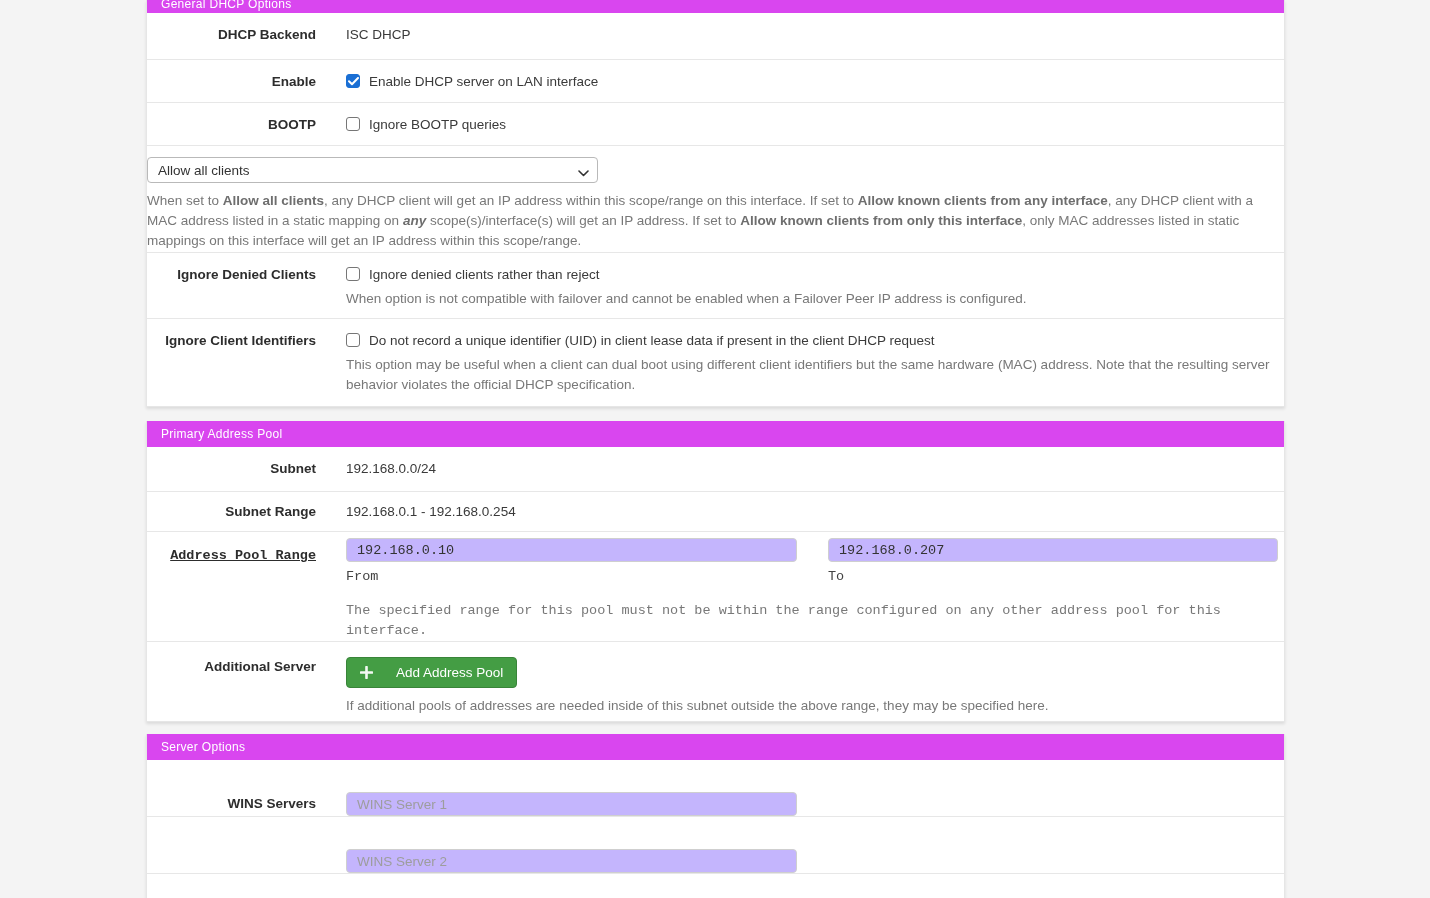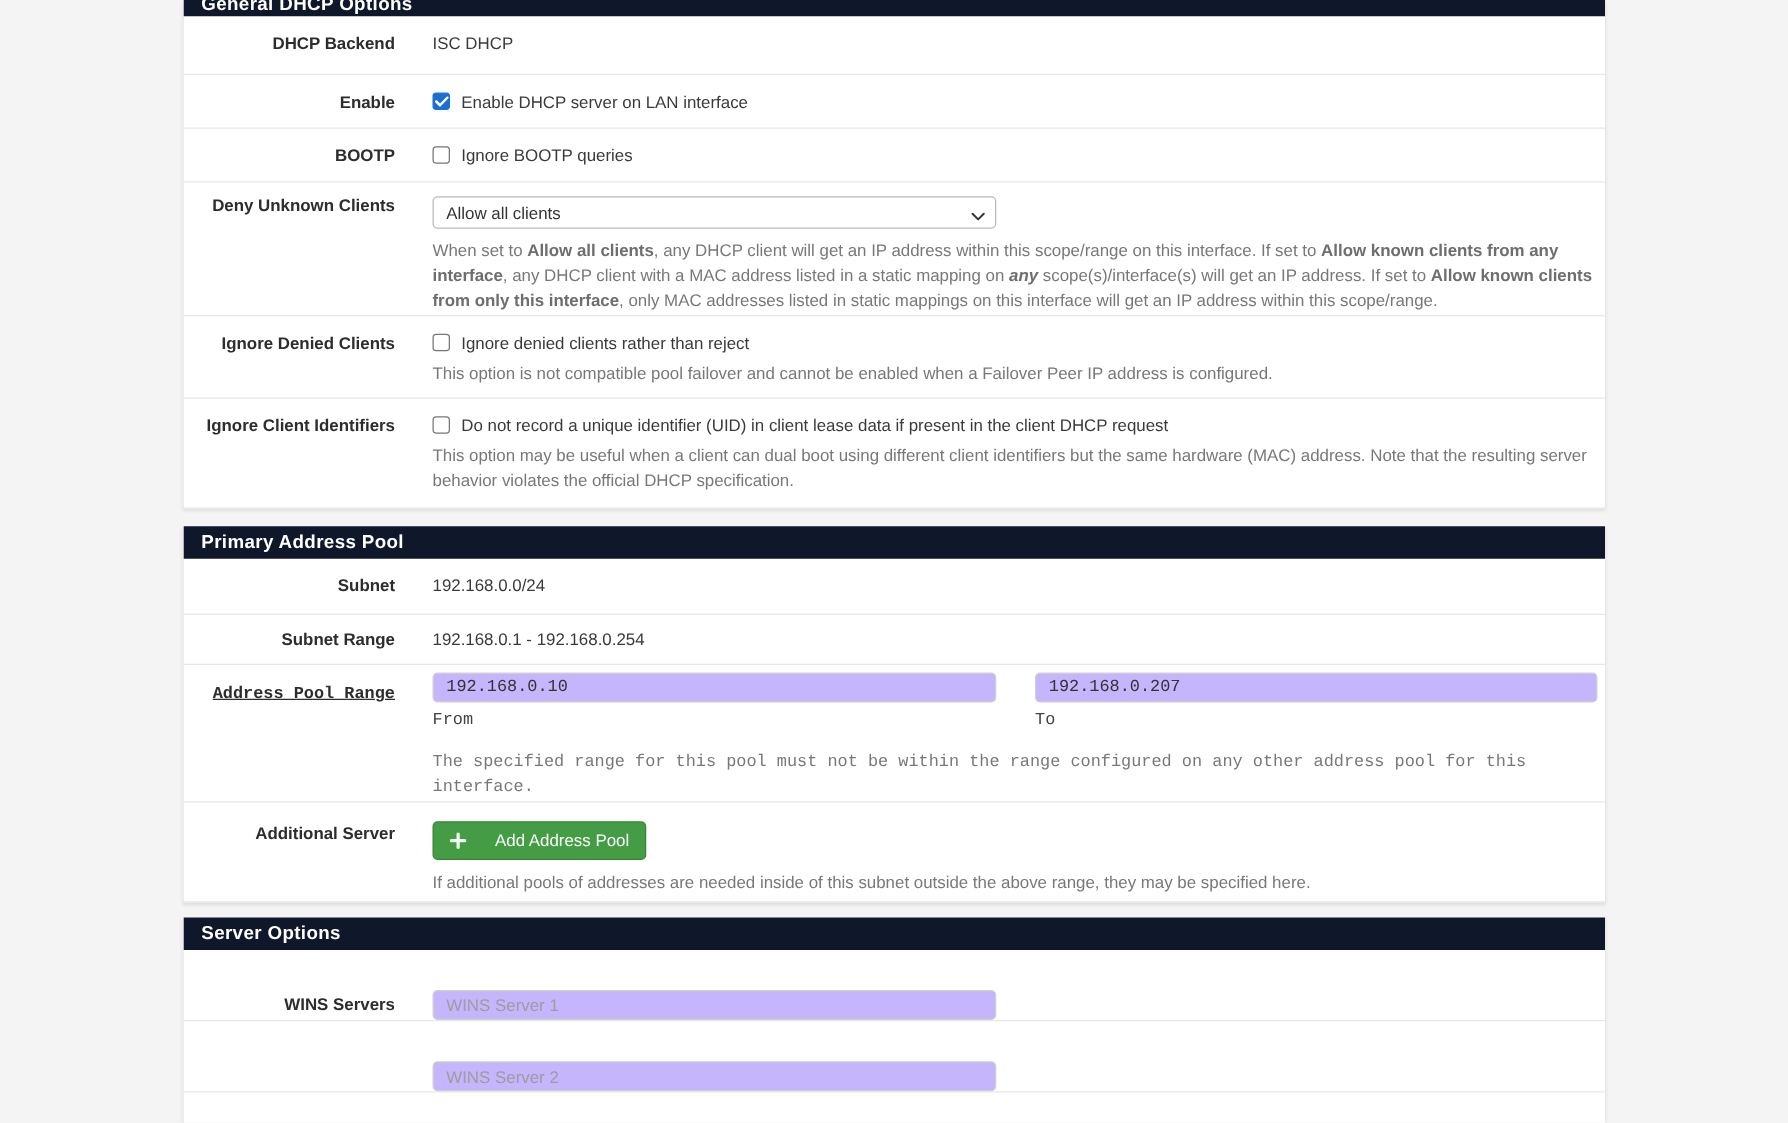--- a/index.html
+++ b/index.html
@@ -9,22 +9,22 @@
     background: #f4f4f4;
     font-family: "Liberation Sans", sans-serif;
     -webkit-font-smoothing: antialiased;
   }
   .panel {
     width: 1139px; margin-left: 146px; background: #fff;
     border: 1px solid #e6e6e6; border-top: none;
     box-shadow: 0 2px 3px rgba(0,0,0,0.10);
   }
   .panel-heading {
-    background: #0f172a; color: #fff;
-    font-size: 15px; font-weight: bold; letter-spacing: 0.3px;
+    background: #d946ef; color: #fff;
+    font-size: 12px; font-weight: normal; letter-spacing: 0.3px;
     height: 26px; line-height: 26px; padding: 0 14px;
   }
   .panel-heading.cropped { height: 13px; overflow: hidden; padding: 0; }
   .panel-heading.cropped .crop-inner { display: block; margin-top: -6px; line-height: 20px; padding: 0 14px; }
   .panel-gap-14 { margin-bottom: 14px; }
   .panel-gap-12 { margin-bottom: 12px; }
 
   .row { display: flex; }
   .row + .row { border-top: 1px solid #e7e7e7; }
 
@@ -138,21 +138,20 @@
       <div class="cb-line">
         <span class="cb">
           
         </span>
         <span class="cb-label">Ignore BOOTP queries</span>
       </div>
     </div>
   </div>
 
   <div class="row r-deny">
-    <div class="label-col">Deny Unknown Clients</div>
     <div class="control-col">
       <div class="select-wrap">
         <select>
           <option>Allow all clients</option>
         </select>
         <span class="chev">
           <svg width="11" height="7" viewBox="0 0 11 7">
               <path d="M1 1 L5.5 5.5 L10 1" stroke="#333" stroke-width="1.6" fill="none" stroke-linecap="round" stroke-linejoin="round"></path>
             </svg>
         </span>
@@ -163,21 +162,21 @@
 
   <div class="row r-denied">
     <div class="label-col">Ignore Denied Clients</div>
     <div class="control-col">
       <div class="cb-line">
         <span class="cb">
           
         </span>
         <span class="cb-label">Ignore denied clients rather than reject</span>
       </div>
-      <div class="help help-tight">This option is not compatible pool failover and cannot be enabled when a Failover Peer IP address is configured.</div>
+      <div class="help help-tight">When option is not compatible with failover and cannot be enabled when a Failover Peer IP address is configured.</div>
     </div>
   </div>
 
   <div class="row r-ids">
     <div class="label-col">Ignore Client Identifiers</div>
     <div class="control-col">
       <div class="cb-line">
         <span class="cb">
           
         </span>

